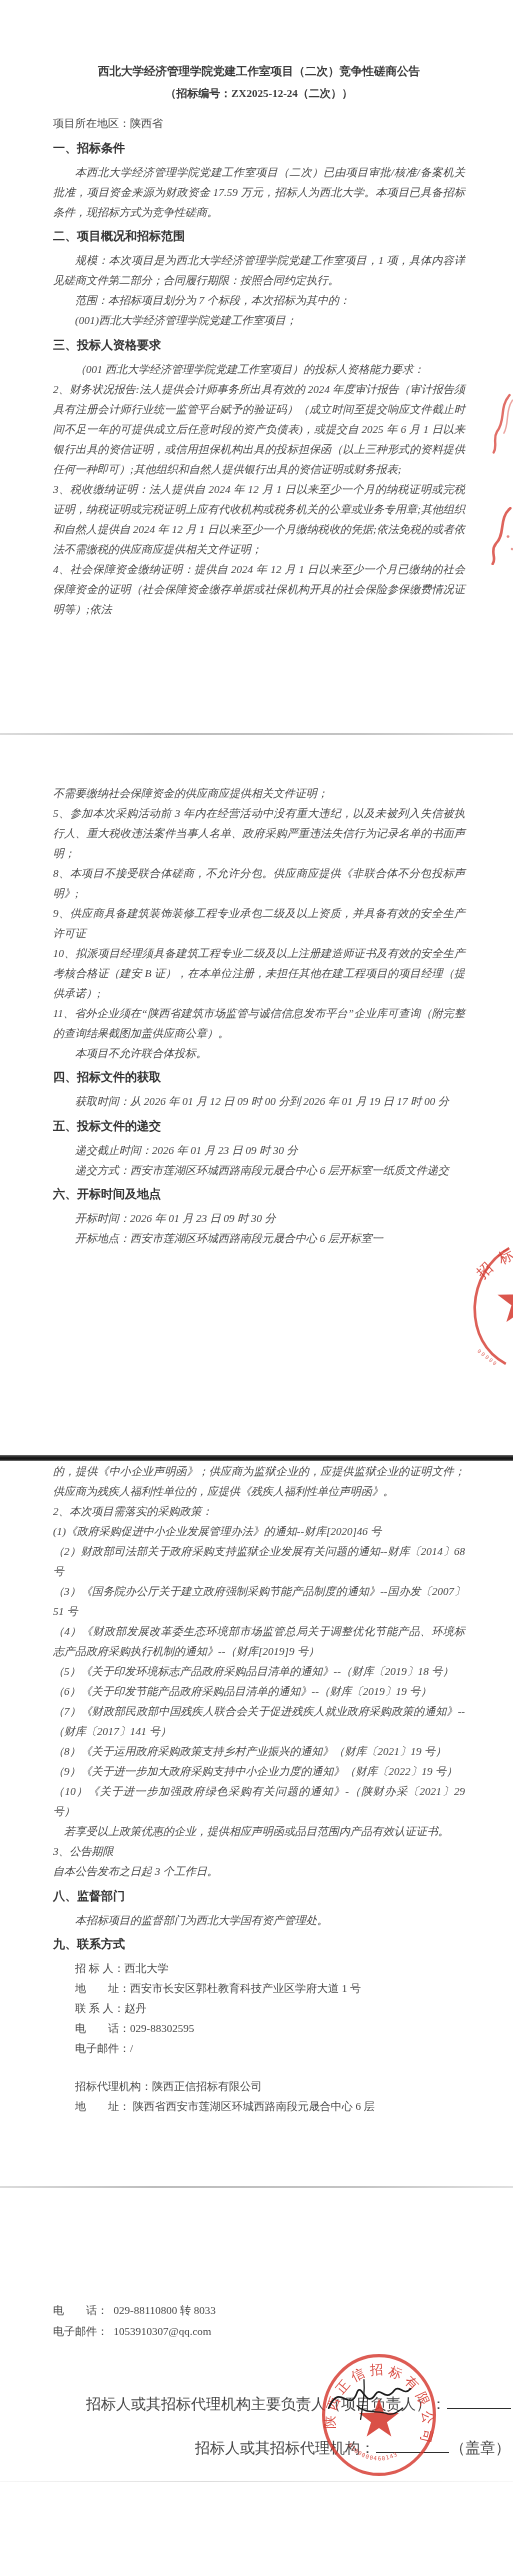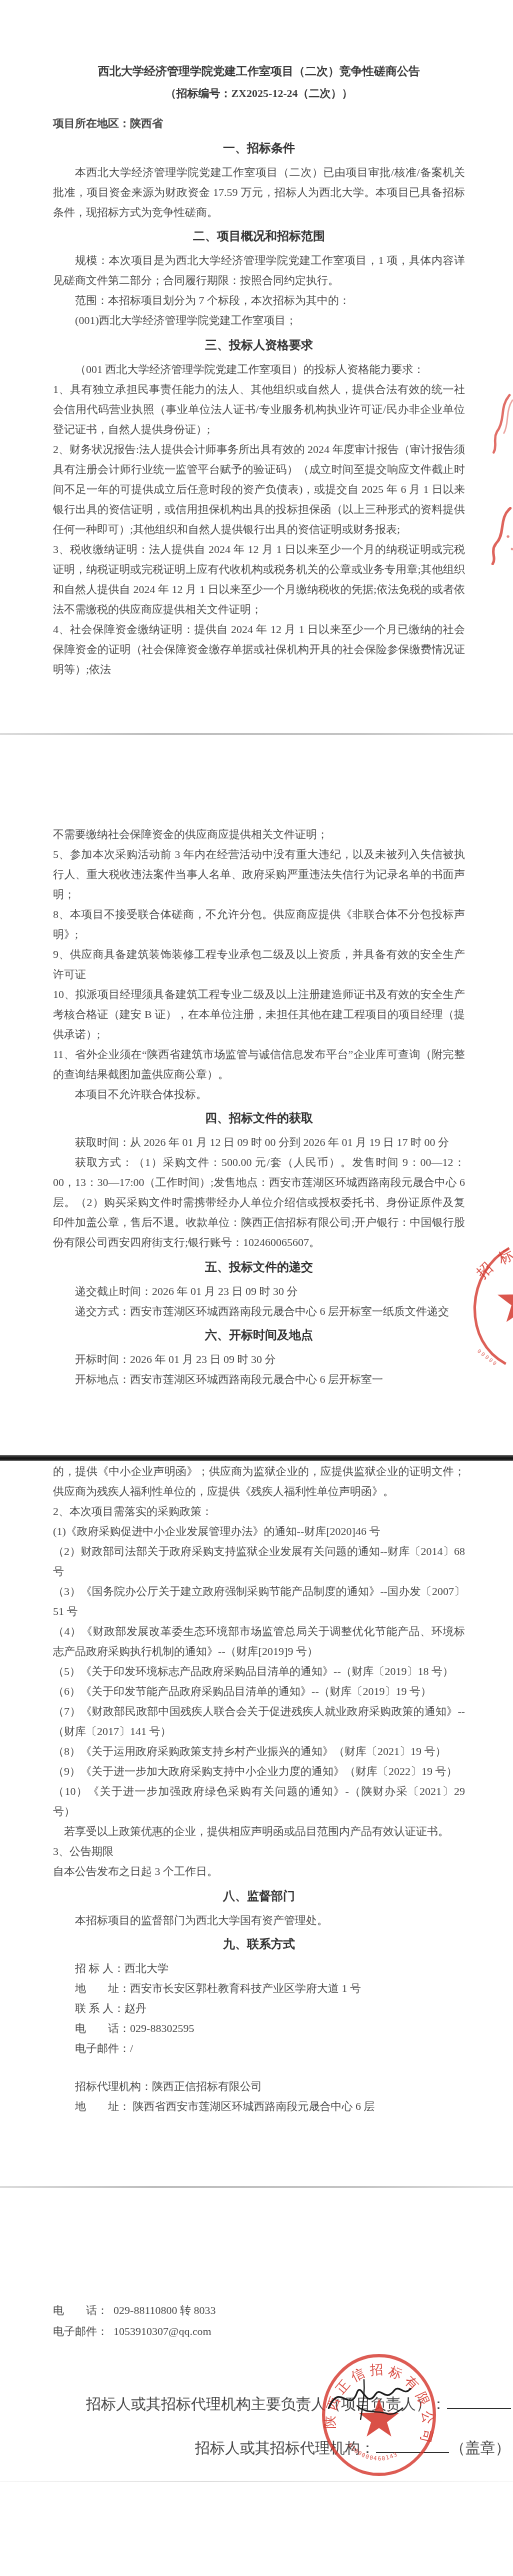--- a/index.html
+++ b/index.html
@@ -3,23 +3,23 @@
 <meta charset="utf-8">
 <style>
   html,body{margin:0;padding:0;background:#ffffff;}
   #doc{position:relative;width:514px;height:2576px;background:#ffffff;overflow:hidden;
        font-family:"Liberation Serif","DejaVu Serif",serif;color:#4a4a4a;}
   .page{position:relative;width:514px;background:#ffffff;overflow:hidden;}
   .content{padding-left:53px;padding-right:49px;font-size:11px;line-height:20px;}
   .blk{margin:0;}
   .blk-title{text-align:center;font-size:11.5px;font-weight:700;color:#3d3d3d;line-height:22px;}
   .blk-subtitle{text-align:center;font-size:11px;font-weight:700;color:#3d3d3d;line-height:22px;}
-  .blk-meta{margin-top:9.2px;font-weight:bold;}
-  h2.blk-heading{font-size:12px;font-weight:700;color:#353535;line-height:20.6px;margin:4.6px 0 3.4px 0;text-align:center;}
-  .blk-para{text-align:justify;}
+  .blk-meta{margin-top:9.2px;}
+  h2.blk-heading{font-size:12px;font-weight:700;color:#353535;line-height:20.6px;margin:4.6px 0 3.4px 0;}
+  .blk-para{text-align:justify;font-style:italic;}
   .blk-para.indent{text-indent:2em;}
   .blk-para.indent1{text-indent:1em;}
   .blk-kv{padding-left:2em;}
   .blk-gap{height:18.3px;}
   .sep-light{width:514px;height:1.7px;background:linear-gradient(90deg,#dcdcdc,#bdbdbd 30%,#c4c4c4 70%,#e0e0e0);}
   .sep-dark{width:514px;height:6.3px;background:linear-gradient(180deg,#6e6e6e,#1f1f1f 35%,#121212 70%,#7a7a7a);}
   .stamp{position:absolute;pointer-events:none;}
   .p4-line{position:absolute;left:53px;font-size:11px;line-height:20px;white-space:pre;}
   .p4-sig{position:absolute;font-size:15px;line-height:20px;color:#474747;white-space:nowrap;}
   .sigline{display:inline-block;width:64px;border-bottom:1.1px solid #2e2e2e;height:10.3px;margin:0 1.1px;}
@@ -37,51 +37,49 @@
         <div class="blk blk-subtitle">（招标编号：ZX2025-12-24（二次））</div>
         <div class="blk blk-meta">项目所在地区：陕西省</div>
         <h2 class="blk-heading">一、招标条件</h2>
         <div class="blk blk-para indent">本西北大学经济管理学院党建工作室项目（二次）已由项目审批/核准/备案机关批准，项目资金来源为财政资金 17.59 万元，招标人为西北大学。本项目已具备招标条件，现招标方式为竞争性磋商。</div>
         <h2 class="blk-heading">二、项目概况和招标范围</h2>
         <div class="blk blk-para indent">规模：本次项目是为西北大学经济管理学院党建工作室项目，1 项，具体内容详见磋商文件第二部分；合同履行期限：按照合同约定执行。</div>
         <div class="blk blk-para indent">范围：本招标项目划分为 7 个标段，本次招标为其中的：</div>
         <div class="blk blk-para indent">(001)西北大学经济管理学院党建工作室项目；</div>
         <h2 class="blk-heading">三、投标人资格要求</h2>
         <div class="blk blk-para indent">（001 西北大学经济管理学院党建工作室项目）的投标人资格能力要求：</div>
-        <div class="blk blk-para">1、具有独立承担民事责任能力的法人、其他组织或自然人，提供合法有效的统一社会信用代码营业执照（事业单位法人证书/专业服务机构执业许可证/民办非企业单位登记证书，自然人提供身份证）;</div>
         <div class="blk blk-para">2、财务状况报告:法人提供会计师事务所出具有效的 2024 年度审计报告（审计报告须具有注册会计师行业统一监管平台赋予的验证码）（成立时间至提交响应文件截止时间不足一年的可提供成立后任意时段的资产负债表)，或提交自 2025 年 6 月 1 日以来银行出具的资信证明，或信用担保机构出具的投标担保函（以上三种形式的资料提供任何一种即可）;其他组织和自然人提供银行出具的资信证明或财务报表;</div>
         <div class="blk blk-para">3、税收缴纳证明：法人提供自 2024 年 12 月 1 日以来至少一个月的纳税证明或完税证明，纳税证明或完税证明上应有代收机构或税务机关的公章或业务专用章;其他组织和自然人提供自 2024 年 12 月 1 日以来至少一个月缴纳税收的凭据;依法免税的或者依法不需缴税的供应商应提供相关文件证明；</div>
         <div class="blk blk-para">4、社会保障资金缴纳证明：提供自 2024 年 12 月 1 日以来至少一个月已缴纳的社会保障资金的证明（社会保障资金缴存单据或社保机构开具的社会保险参保缴费情况证明等）;依法</div>
       </div>
 
     <svg class="stamp" style="left:488px;top:393px" width="25" height="61" viewBox="0 0 44 106">
       <path d="M 38,3 C 19,25 32,46 16,67 C 8,80 17,93 10,104" fill="none" stroke="#d5382e" stroke-width="4.2" stroke-linecap="round" opacity="0.72"></path>
       <path d="M 43,12 C 30,30 38,52 28,70" fill="none" stroke="#d5382e" stroke-width="2.6" stroke-linecap="round" opacity="0.45"></path>
     </svg>
     <svg class="stamp" style="left:485px;top:507px" width="29" height="58" viewBox="0 0 50 102">
       <path d="M 44,2 C 23,20 36,48 19,64 C 7,78 21,90 13,100" fill="none" stroke="#d5382e" stroke-width="4.6" stroke-linecap="round" opacity="0.78"></path>
       <circle cx="40" cy="52" r="2.4" fill="#d5382e" opacity="0.6"></circle>
       <circle cx="47" cy="74" r="2.2" fill="#d5382e" opacity="0.5"></circle>
     </svg>
   </div>
 
   <div class="sep-light"></div>
 
   <div class="page" style="height:720px">
-    <div class="content" style="padding-top:89px">
+    <div class="content" style="padding-top:48px">
         <div class="blk blk-para">不需要缴纳社会保障资金的供应商应提供相关文件证明；</div>
         <div class="blk blk-para">5、参加本次采购活动前 3 年内在经营活动中没有重大违纪，以及未被列入失信被执行人、重大税收违法案件当事人名单、政府采购严重违法失信行为记录名单的书面声明；</div>
         <div class="blk blk-para">8、本项目不接受联合体磋商，不允许分包。供应商应提供《非联合体不分包投标声明》;</div>
         <div class="blk blk-para">9、供应商具备建筑装饰装修工程专业承包二级及以上资质，并具备有效的安全生产许可证</div>
         <div class="blk blk-para">10、拟派项目经理须具备建筑工程专业二级及以上注册建造师证书及有效的安全生产考核合格证（建安 B 证），在本单位注册，未担任其他在建工程项目的项目经理（提供承诺）;</div>
         <div class="blk blk-para">11、省外企业须在“陕西省建筑市场监管与诚信信息发布平台”企业库可查询（附完整的查询结果截图加盖供应商公章）。</div>
         <div class="blk blk-para indent">本项目不允许联合体投标。</div>
         <h2 class="blk-heading">四、招标文件的获取</h2>
         <div class="blk blk-para indent">获取时间：从 2026 年 01 月 12 日 09 时 00 分到 2026 年 01 月 19 日 17 时 00 分</div>
-        <div class="blk blk-para indent">获取方式：（1）采购文件：500.00 元/套（人民币）。发售时间 9：00—12：00，13：30—17:00（工作时间）;发售地点：西安市莲湖区环城西路南段元晟合中心 6 层。（2）购买采购文件时需携带经办人单位介绍信或授权委托书、身份证原件及复印件加盖公章，售后不退。收款单位：陕西正信招标有限公司;开户银行：中国银行股份有限公司西安四府街支行;银行账号：102460065607。</div>
         <h2 class="blk-heading">五、投标文件的递交</h2>
         <div class="blk blk-para indent">递交截止时间：2026 年 01 月 23 日 09 时 30 分</div>
         <div class="blk blk-para indent">递交方式：西安市莲湖区环城西路南段元晟合中心 6 层开标室一纸质文件递交</div>
         <h2 class="blk-heading">六、开标时间及地点</h2>
         <div class="blk blk-para indent">开标时间：2026 年 01 月 23 日 09 时 30 分</div>
         <div class="blk blk-para indent">开标地点：西安市莲湖区环城西路南段元晟合中心 6 层开标室一</div>
       </div>
 
     <svg class="stamp" style="left:470px;top:512px" width="44" height="118" viewBox="0 0 76 205">
       <path d="M 68,2 C 32,22 10,60 8,103 C 7,148 26,184 62,203" fill="none" stroke="#d5382e" stroke-width="4.6" opacity="0.8"></path>

